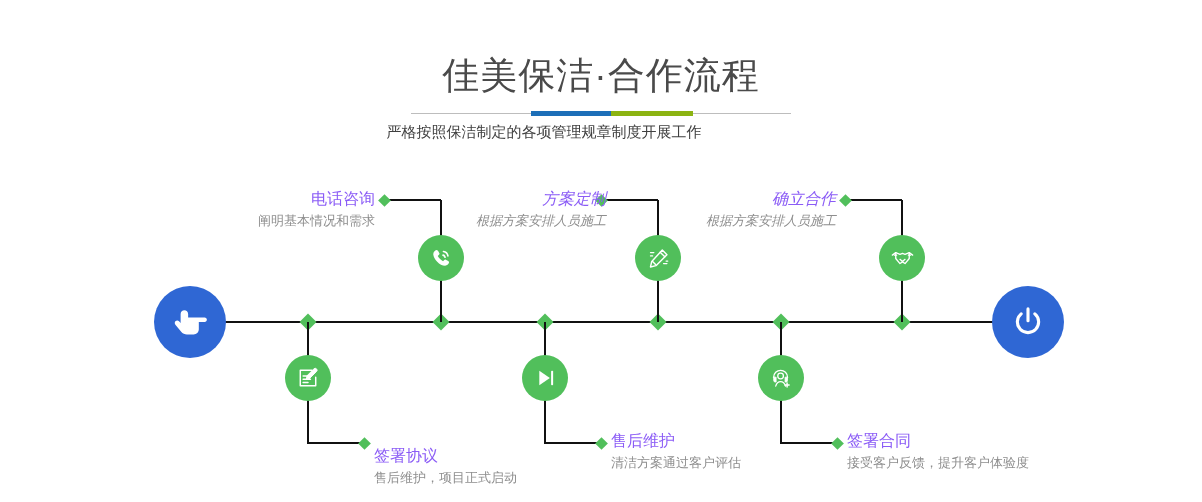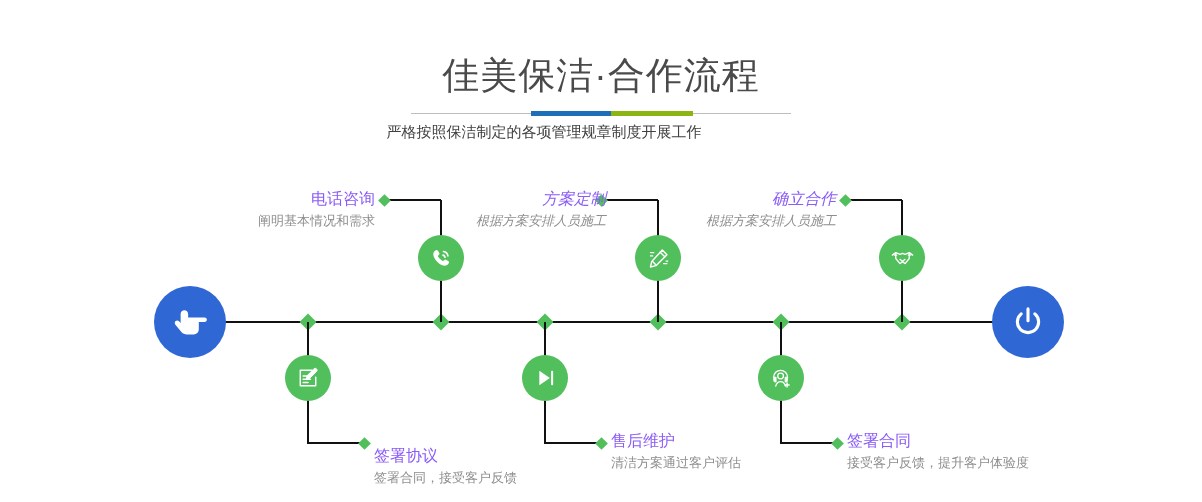--- a/index.html
+++ b/index.html
@@ -241,21 +241,21 @@
           <path d="M42 13H13v38h38V30"></path>
           <path d="M20 27h15M20 35h18M20 43h12"></path>
           <path d="M36 33 53 16a4.5 4.5 0 0 0-6.4-6.4L29.6 26.5l-1.6 8 8-1.5z" fill="#ffffff" stroke="#ffffff" stroke-width="2.4"></path>
         </svg>
       </span>
     </div>
     <div class="branch" style="left:0px; top:120px; width:56px;"></div>
     <div class="tip" style="left:52px; top:117px;"></div>
     <div class="label-block" style="left:66px; top:108px; width:280px;margin-top:15px;">
       <div class="label-title">签署协议</div>
-      <div class="label-desc">签署合同，接受客户反馈</div>
+      <div class="label-desc">售后维护，项目正式启动</div>
     </div>
   </div>
 
   <div class="node top" style="left:658px; top:182px;">
     <div class="diamond"></div>
     <div class="stem" style="top:-122px; height:122px;"></div>
     <div class="bubble" style="top:-87px;">
       <span>
         <svg width="27" height="27" viewBox="0 0 64 64" fill="none" stroke="#ffffff" stroke-width="3.4" stroke-linecap="round" stroke-linejoin="round">
           <path d="M41 12 52 23 26 49l-13 3 3-13z"></path>

